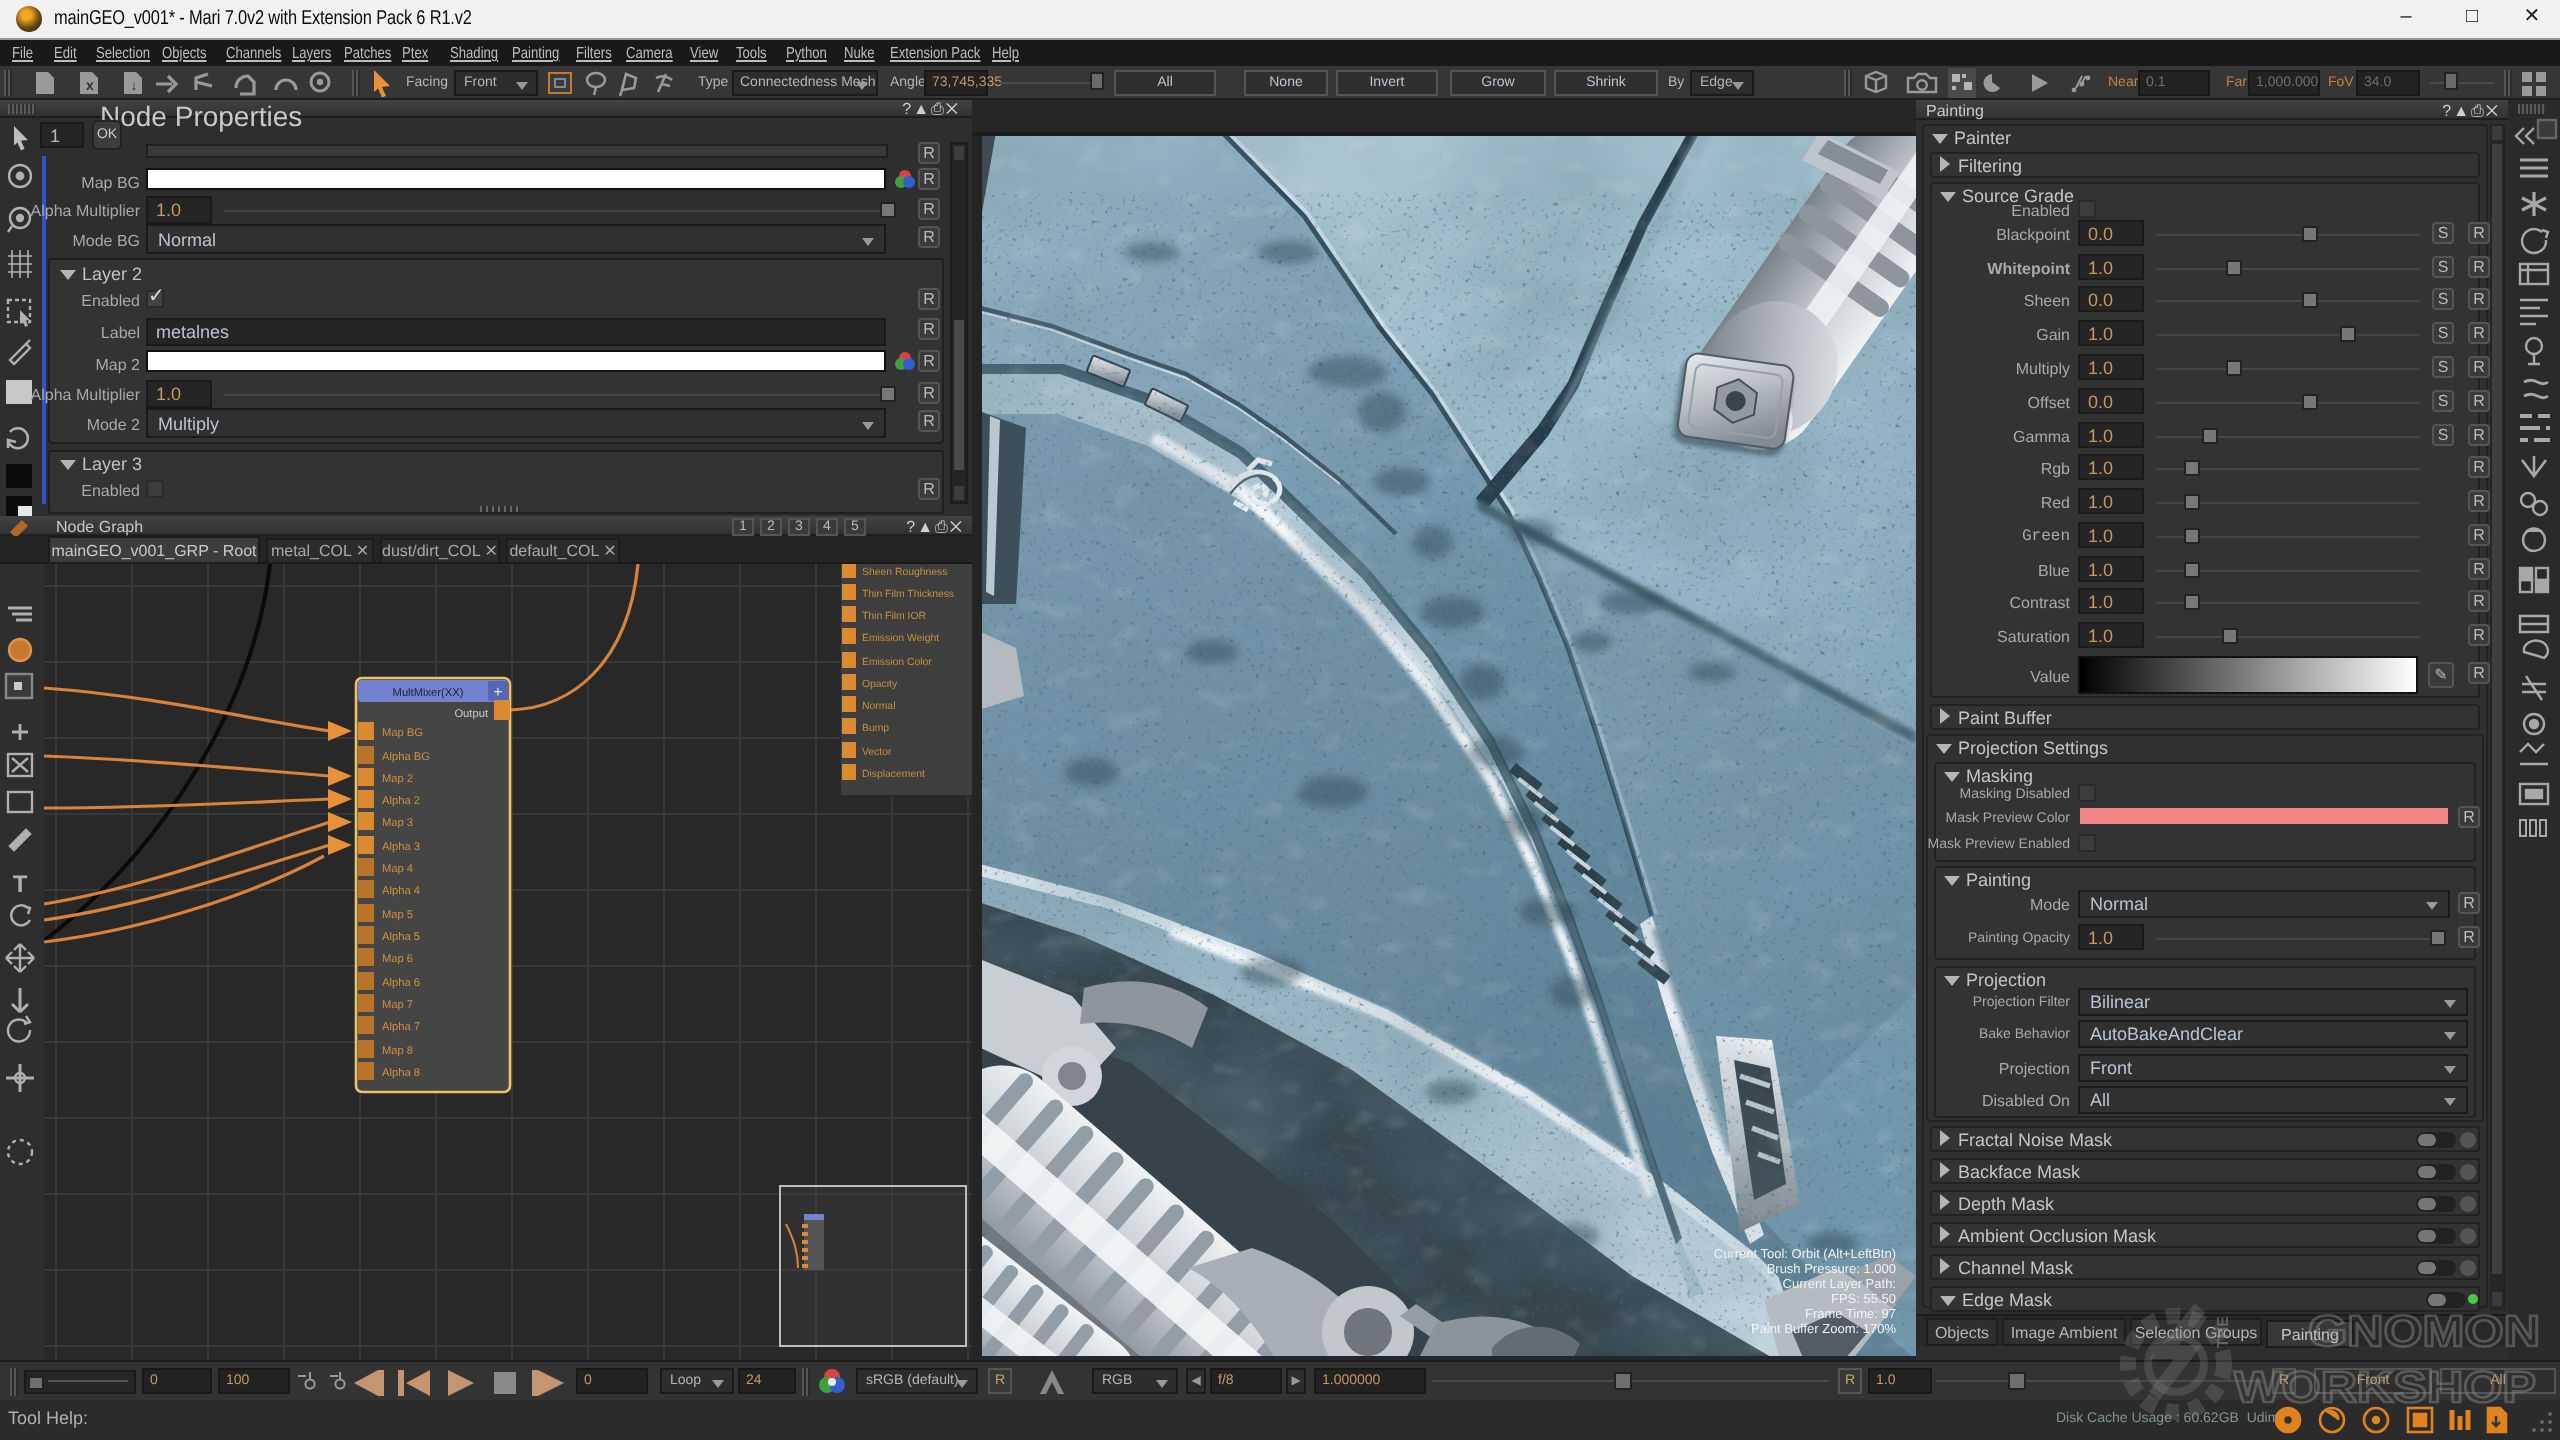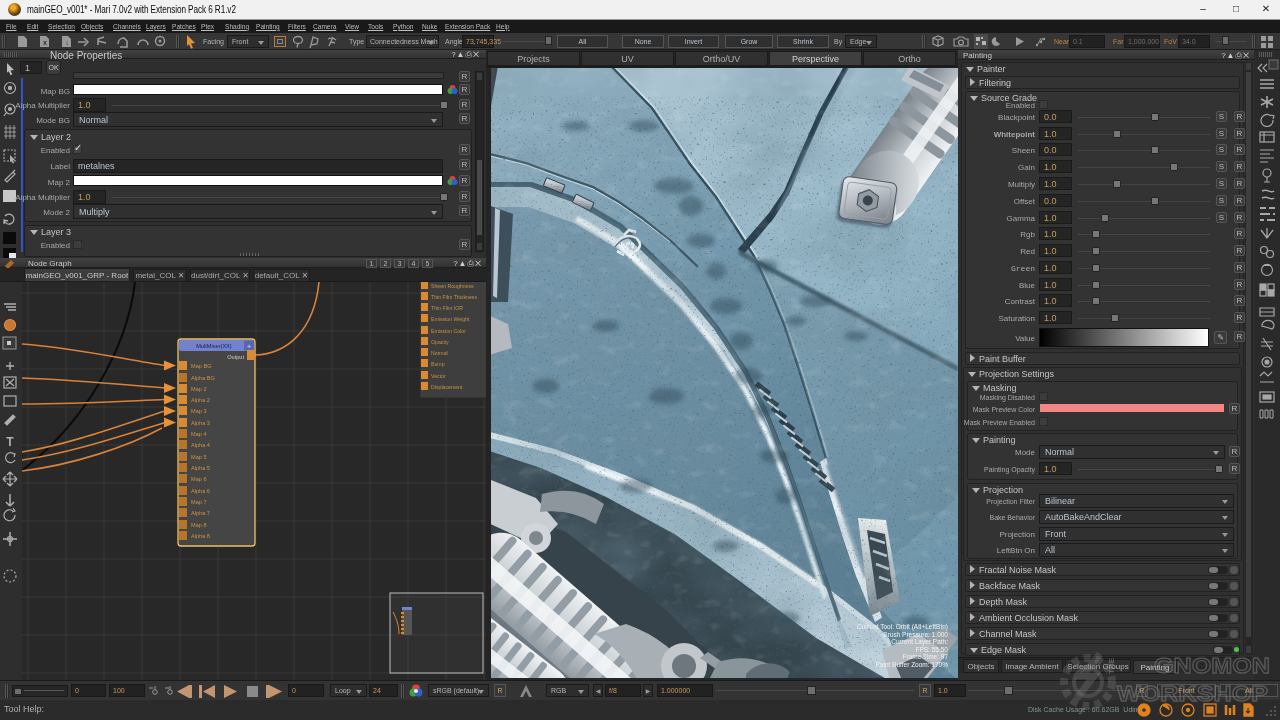--- a/index.html
+++ b/index.html
@@ -191,21 +191,21 @@
           <rect x="8" y="1" width="5" height="5"></rect>
           <rect x="1" y="8" width="5" height="5"></rect>
           <rect x="8" y="8" width="5" height="5"></rect>
         </g>
       </svg>
   </div>
 
   <div id="npanel" class="abs">
     <div class="phead" style="left:0;top:0;width:486px;height:9px;"></div>
     <div class="grip" style="top:2px;"></div>
-    <div style="position:absolute;left:50px;top:0px;font-size:10px;color:#c9c9c9;">Node Properties</div>
+    <div style="position:absolute;left:50px;top:0px;font-size:14px;color:#c9c9c9;">Node Properties</div>
     <div class="phicons" style="top:0px;right:6px;">?▲⎙✕</div>
     <div class="npr-input" style="left:20px;top:11px;width:22px;height:13px;color:#bbb;">1</div>
     <div style="position:absolute;left:46px;top:10px;width:15px;height:15px;background:#3c3c3c;border:1px solid #222;border-radius:3px;color:#ccc;font-size:7px;text-align:center;line-height:14px;">OK</div>
 
     <svg width="22" height="200" style="position:absolute;left:0;top:8px;" viewBox="0 0 22 200">
       <g fill="#bdbdbd">
           <path d="M7,5 l7,7 -3.5,0.4 1.8,4 -1.8,0.8 -1.8,-4 -1.7,1.6 z"></path>
         </g>
       <g fill="none" stroke="#b0b0b0" stroke-width="1.2">
         <circle cx="10" cy="30" r="5.5"></circle>
@@ -426,27 +426,20 @@
           <rect x="379" y="334" width="3" height="2"></rect>
           <rect x="379" y="338" width="3" height="2"></rect>
           <rect x="379" y="342" width="3" height="2"></rect>
           <rect x="379" y="346" width="3" height="2"></rect>
           <rect x="379" y="350" width="3" height="2"></rect>
         </g>
       <path d="M371,330 c4,8 6,14 6,22" stroke="#d9823b" fill="none" stroke-width="1"></path>
     </svg>
   </div>
 
-  <div id="vptabs" class="abs">
-    <div class="vptab" style="left:1px;width:93px;">Projects</div>
-    <div class="vptab" style="left:95px;width:93px;">UV</div>
-    <div class="vptab" style="left:189px;width:93px;">Ortho/UV</div>
-    <div class="vptab act" style="left:283px;width:93px;">Perspective</div>
-    <div class="vptab" style="left:377px;width:93px;">Ortho</div>
-  </div>
 
   <div id="vp" class="abs">
   <svg width="472" height="614" viewBox="0 0 472 614">
     <defs>
       <linearGradient id="bgblue" x1="0" y1="0" x2="0.25" y2="1">
         <stop offset="0" stop-color="#a3bdcb"></stop>
             <stop offset="0.5" stop-color="#7fa2b5"></stop>
             <stop offset="1" stop-color="#5d8296"></stop>
       </linearGradient>
       <linearGradient id="lightpanel" x1="0" y1="0" x2="0.35" y2="1">
@@ -810,21 +803,21 @@
       <div class="slider-h" style="left:257px;top:415px;"></div>
     <div class="sbtn" style="left:271px;top:413px;">R</div>
     <div class="rp-sect" style="left:9px;top:433px;width:271px;height:76px;"></div>
     <div style="position:absolute;left:14px;top:435px;font-size:9px;color:#c5c5c5;"><span class="tri-d"></span>Projection</div>
     <div class="rp-lbl" style="left:-43px;top:448px;width:120px;font-size:7px;">Projection Filter</div>
     <div class="rp-drop" style="left:81px;top:444px;width:195px;">Bilinear</div>
     <div class="rp-lbl" style="left:-43px;top:464px;width:120px;font-size:7px;">Bake Behavior</div>
     <div class="rp-drop" style="left:81px;top:460px;width:195px;">AutoBakeAndClear</div>
     <div class="rp-lbl" style="left:-43px;top:480px;width:120px;">Projection</div>
     <div class="rp-drop" style="left:81px;top:477px;width:195px;">Front</div>
-    <div class="rp-lbl" style="left:-43px;top:496px;width:120px;">LeftBtn On</div>
+    <div class="rp-lbl" style="left:-43px;top:496px;width:120px;">Disabled On</div>
     <div class="rp-drop" style="left:81px;top:493px;width:195px;">All</div>
 
     <div class="rp-sect" style="left:7px;top:513px;width:275px;height:13px;"></div>
     <div style="position:absolute;left:12px;top:515px;font-size:9px;color:#c5c5c5;"><span class="tri-r"></span>Fractal Noise Mask</div>
     <div class="toggle" style="left:250px;top:516px;"></div>
       <div style="position:absolute;left:272px;top:516px;width:8px;height:8px;border-radius:50%;background:#555;"></div>
     <div class="rp-sect" style="left:7px;top:529px;width:275px;height:13px;"></div>
     <div style="position:absolute;left:12px;top:531px;font-size:9px;color:#c5c5c5;"><span class="tri-r"></span>Backface Mask</div>
     <div class="toggle" style="left:250px;top:532px;"></div>
       <div style="position:absolute;left:272px;top:532px;width:8px;height:8px;border-radius:50%;background:#555;"></div>

